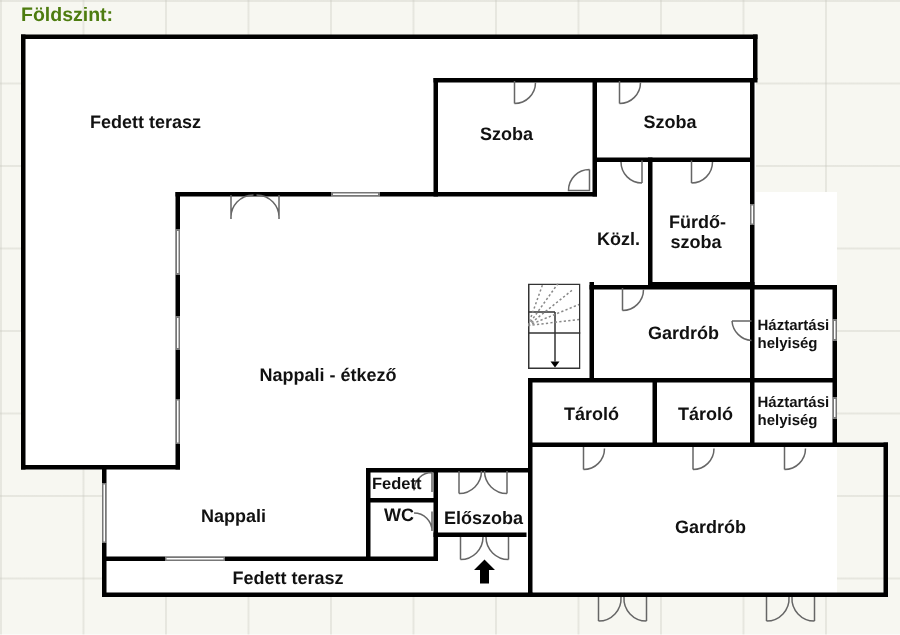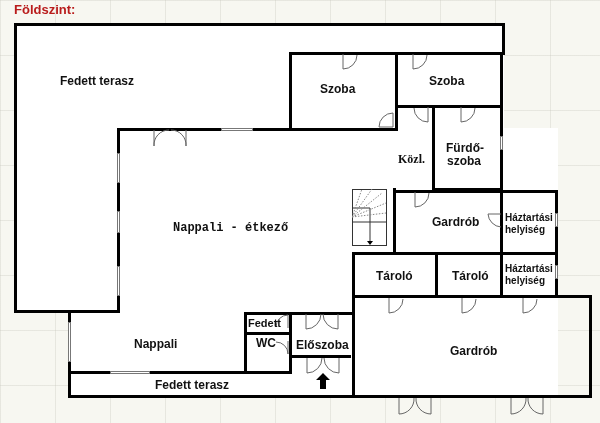--- a/index.html
+++ b/index.html
@@ -5,21 +5,21 @@
   html, body { margin:0; padding:0; }
   body {
     width:600px; height:423px; position:relative; overflow:hidden;
     background-color:#f7f7f1;
     background-image:
       linear-gradient(to right, rgba(200,200,190,0.35) 1px, transparent 1px),
       linear-gradient(to bottom, rgba(200,200,190,0.35) 1px, transparent 1px);
     background-size:55px 55px;
     font-family:"Liberation Sans", sans-serif;
   }
-  .title { position:absolute; left:14px; top:2px; font-size:13px; font-weight:bold; color:#b91c1c; }
+  .title { position:absolute; left:14px; top:2px; font-size:13px; font-weight:bold; color:#4d7c0f; }
   .area { position:absolute; background:#fff; }
   .w { position:absolute; background:#000; }
   .win { position:absolute; background:#fff; border:1px solid #777; box-sizing:border-box; }
   .lbl { position:absolute; font-size:12px; font-weight:bold; color:#111; text-align:center; line-height:14px; white-space:nowrap; }
   .lbl.sm { font-size:10px; line-height:12px; }
   svg.door { position:absolute; overflow:visible; }
   svg.door path, svg.door line { fill:none; stroke:#666; stroke-width:1; }
   .stairs { position:absolute; }
 </style>
 </head>
@@ -151,22 +151,22 @@
     <line x1="0" y1="28" x2="34" y2="14"></line>
     <line x1="0" y1="28" x2="34" y2="24"></line>
   </g>
 </svg>
 
 <div class="lbl" style="left:60px;top:74px;">Fedett terasz</div>
 <div class="lbl" style="left:320px;top:82px;">Szoba</div>
 <div class="lbl" style="left:429px;top:74px;">Szoba</div>
 <div class="lbl" style="left:446px;top:141px;">Fürdő-</div>
 <div class="lbl" style="left:447px;top:154px;">szoba</div>
-<div class="lbl" style="left:398px;top:152px;font-family:Liberation Serif, serif;">Közl.</div>
-<div class="lbl" style="left:173px;top:221px;font-family:Liberation Mono, monospace;">Nappali - étkező</div>
+<div class="lbl" style="left:398px;top:152px;">Közl.</div>
+<div class="lbl" style="left:173px;top:243px;">Nappali - étkező</div>
 <div class="lbl" style="left:432px;top:215px;">Gardrób</div>
 <div class="lbl sm" style="left:505px;top:212px;">Háztartási</div>
 <div class="lbl sm" style="left:505px;top:224px;">helyiség</div>
 <div class="lbl" style="left:376px;top:269px;">Tároló</div>
 <div class="lbl" style="left:452px;top:269px;">Tároló</div>
 <div class="lbl sm" style="left:505px;top:263px;">Háztartási</div>
 <div class="lbl sm" style="left:505px;top:275px;">helyiség</div>
 <div class="lbl sm" style="left:248px;top:317px;font-size:11px;">Fedett</div>
 <div class="lbl" style="left:134px;top:337px;">Nappali</div>
 <div class="lbl" style="left:256px;top:336px;">WC</div>

